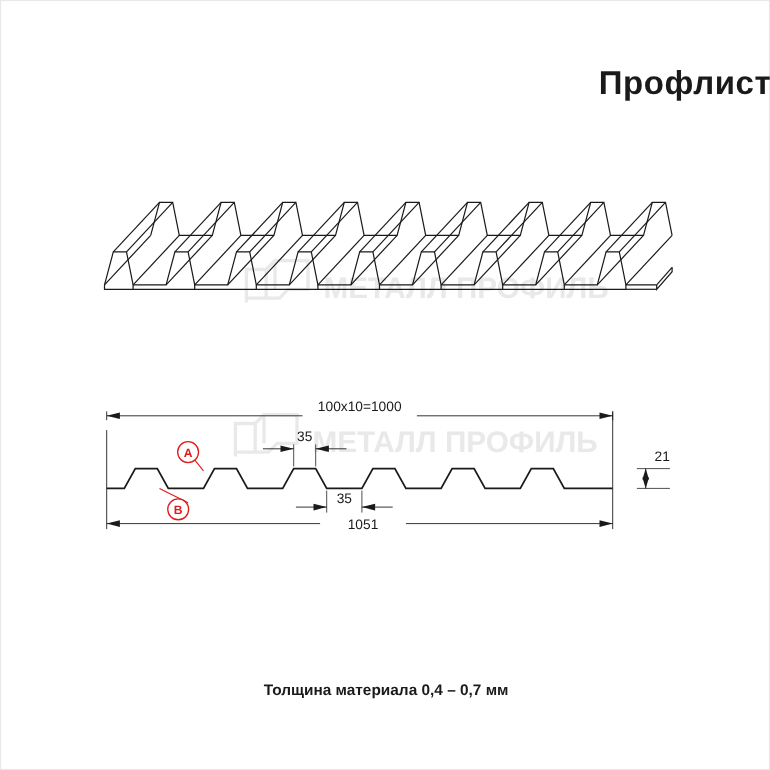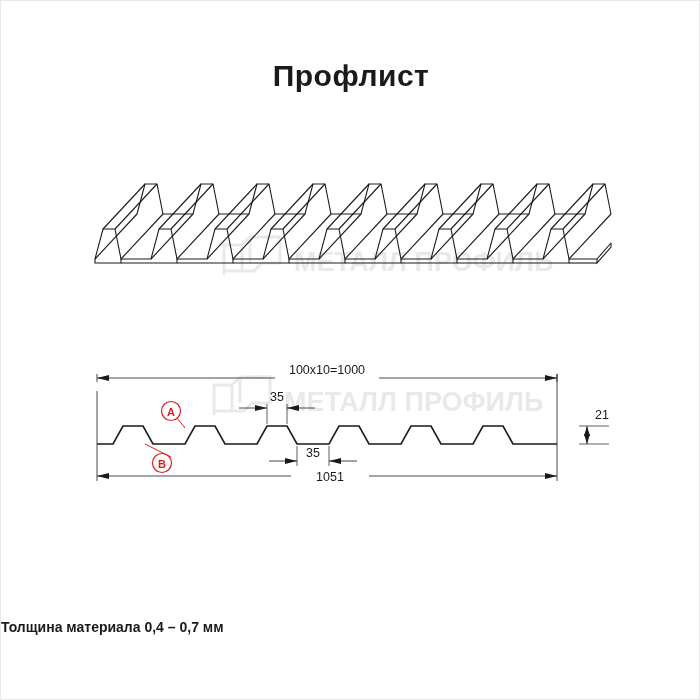--- a/index.html
+++ b/index.html
@@ -20,21 +20,21 @@
     width: 700px;
     height: 700px;
     box-sizing: border-box;
     border: 1px solid #e8e8e8;
   }
   .title {
     position: absolute;
     top: 58px;
     left: 0;
     width: 700px;
-    text-align: center;
+    text-align: right;
     font-size: 30px;
     font-weight: bold;
     letter-spacing: 0.5px;
     color: #1a1a1a;
   }
   .subtitle {
     position: absolute;
     top: 100px;
     left: 0;
     width: 700px;
@@ -55,20 +55,21 @@
     top: 355px;
     left: 78px;
     width: 530px;
     height: 140px;
   }
   .footnote {
     position: absolute;
     top: 618px;
     left: 0;
     width: 700px;
+    text-align: center;
     font-size: 14px;
     font-weight: bold;
     color: #1a1a1a;
   }
   .wm {
     position: absolute;
     pointer-events: none;
     opacity: 1;
   }
   .wm svg { display: block; }

